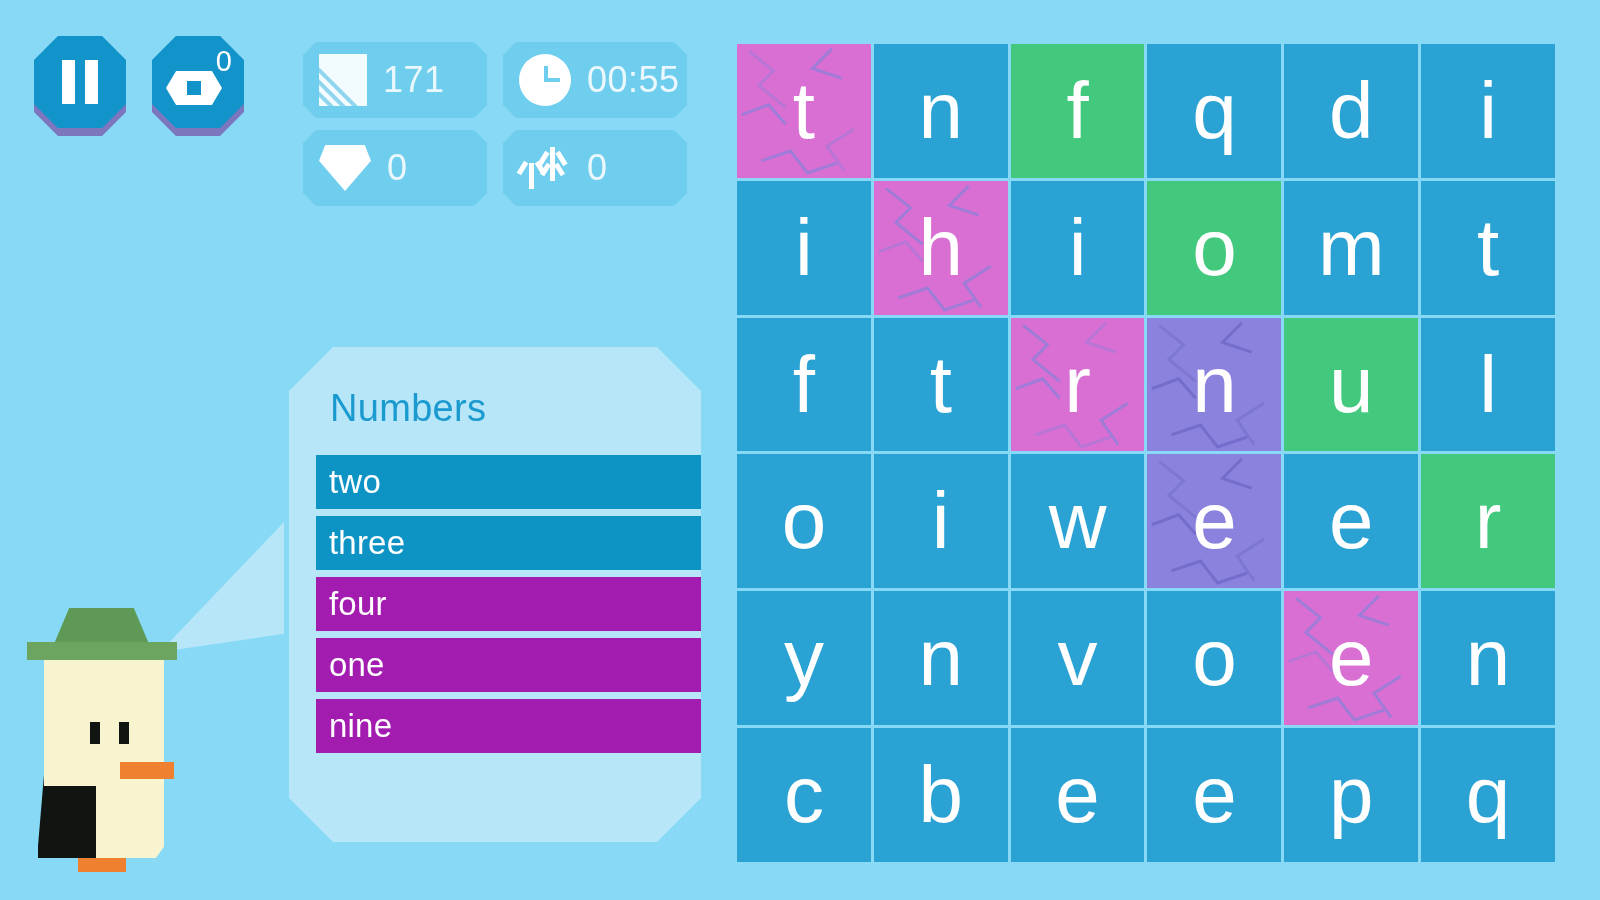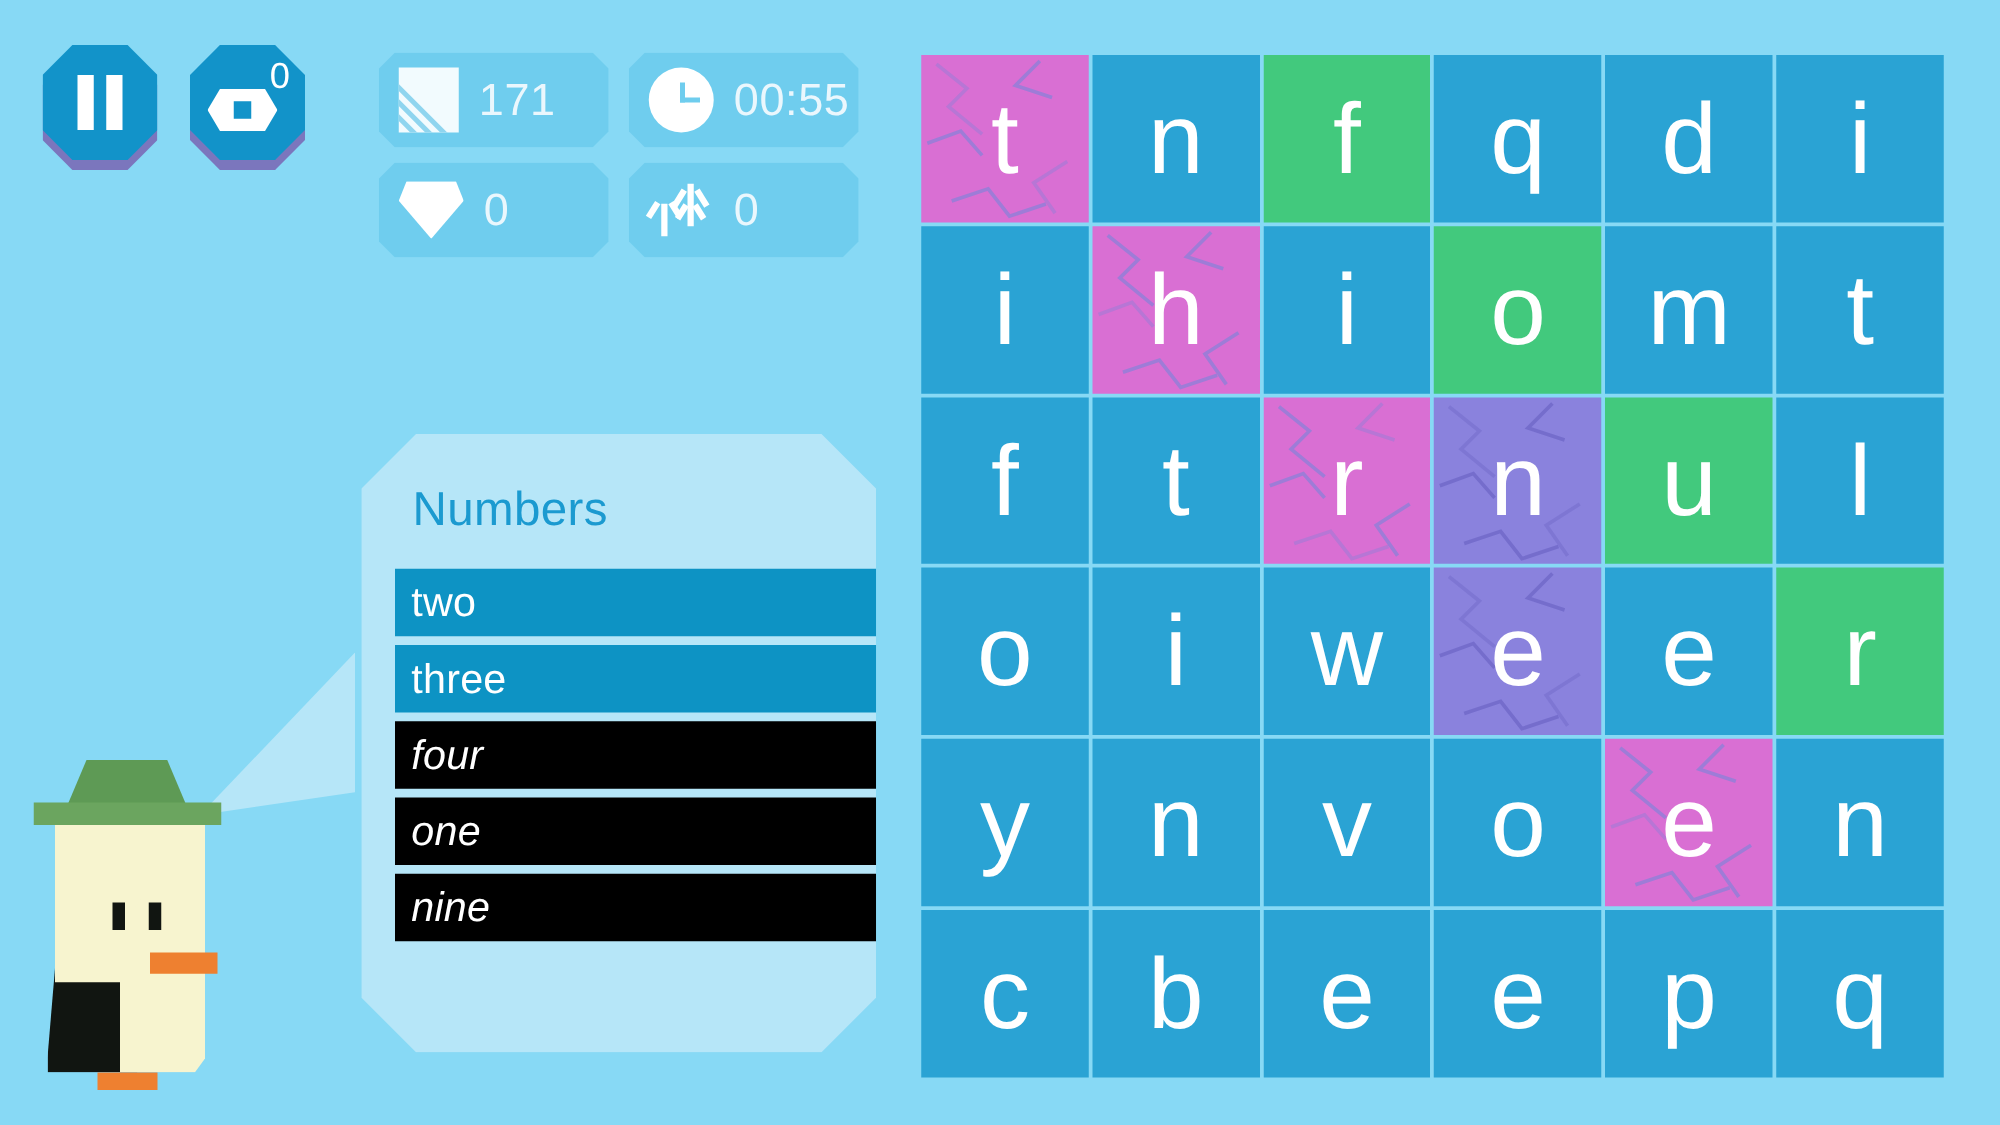--- a/index.html
+++ b/index.html
@@ -80,21 +80,21 @@
     clip-path:polygon(44px 0,368px 0,412px 44px,412px 451px,368px 495px,44px 495px,0 451px,0 44px);
     overflow:hidden;
   }
   #bubble-title { color:#1b9ad0; font-size:38px; padding:40px 0 0 41px; letter-spacing:.3px; }
   #word-list { margin-top:25px; padding:0 0 0 27px; }
   .word-item {
     width:399px; height:54px; margin-bottom:7px; display:flex; align-items:center;
     padding-left:13px; color:#fff; font-size:33px; letter-spacing:.2px;
   }
   .word-item.pending { background:#0d93c4; }
-  .word-item.found   { background:#000000;font-style:italic; }
+  .word-item.found   { background:#a21caf; }
   #bubble-tail {
     position:absolute; left:160px; top:522px; width:124px; height:130px;
     background:#b6e6f8;
     clip-path:polygon(100% 0,100% 86%,0 100%);
   }
   
   #penguin { position:absolute; left:24px; top:600px; width:160px; height:280px; }
   #penguin div { position:absolute; }
   .p-hat-brim { left:3px;  top:42px; width:150px; height:18px; background:#6ba55f; }
   .p-hat-top  { left:30px; top:8px;  width:95px;  height:36px; background:#5e9a55;

